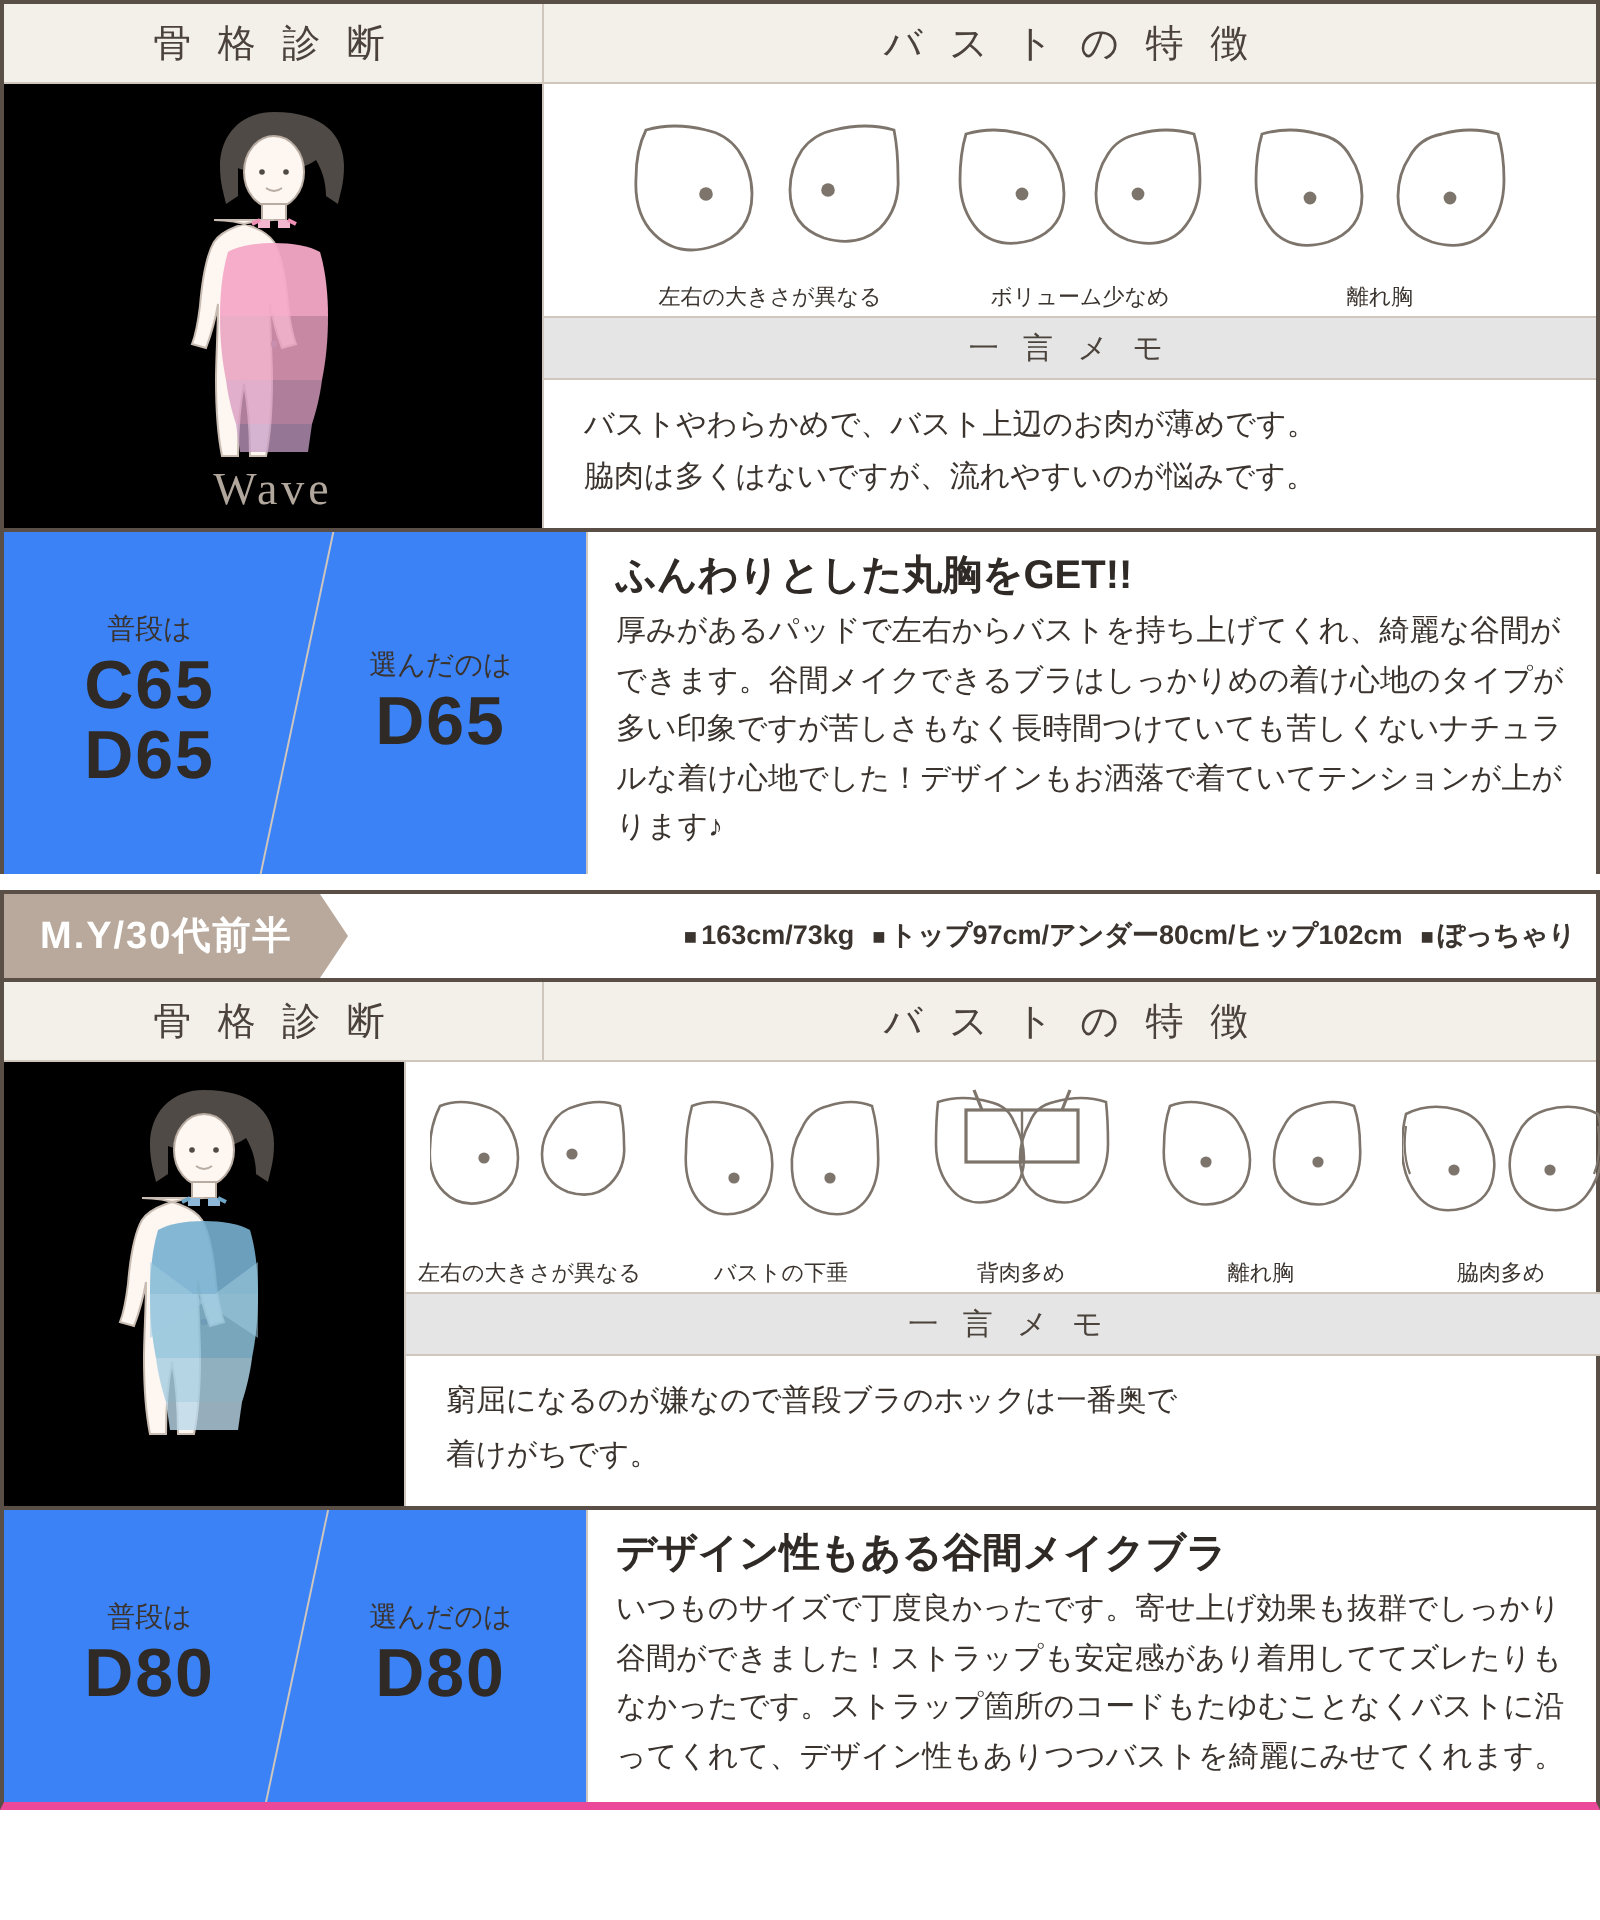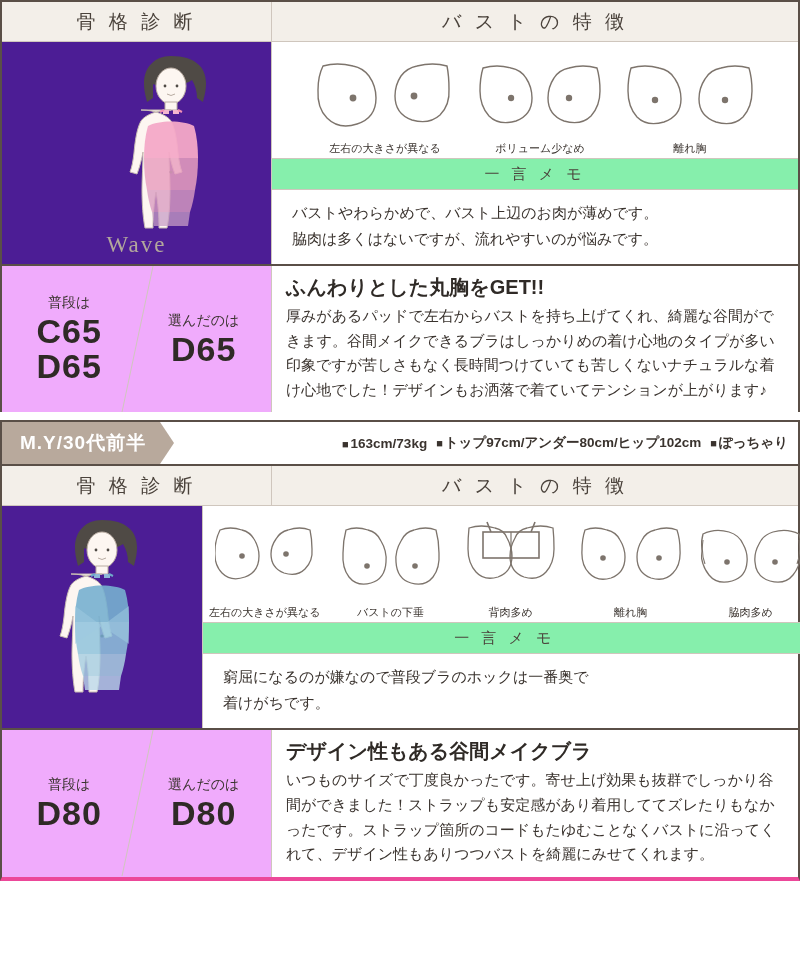--- a/index.html
+++ b/index.html
@@ -71,22 +71,22 @@
   }
   .col-head-left { width: 270px; border-right: 1px solid #cfc6bd; }
   .col-head-right { flex: 1; }
 
   
   .rev-body { display: flex; }
   .fig-cell {
     width: 270px;
     border-right: 1px solid #cfc6bd;
     position: relative;
-    background: #4c1d95;
-    display: flex; align-items: flex-end; justify-content: flex-end;
+    background: #000000;
+    display: flex; align-items: flex-end; justify-content: center;
   }
   .fig-cell svg { display: block; }
   .fig-label {
     position: absolute;
     bottom: 6px; left: 0; right: 0;
     text-align: center;
     font-family: "Liberation Serif", serif;
     font-size: 23px;
     color: #b2a79c;
     letter-spacing: 2px;
@@ -99,21 +99,21 @@
     flex: 1;
   }
   .shape { text-align: center; }
   .shape-cap {
     font-size: 11px;
     color: #3a332e;
     margin-top: 1px;
     white-space: nowrap;
   }
   .memo-head {
-    background: #86efac;
+    background: #e5e5e5;
     border-top: 1px solid #cfc6bd;
     border-bottom: 1px solid #cfc6bd;
     text-align: center;
     font-size: 15px;
     letter-spacing: 4px;
     color: #4a423b;
     padding: 6px 0 5px;
   }
   .memo-body {
     font-size: 15px;
@@ -122,24 +122,24 @@
     color: #3a332e;
   }
 
   
   .size-row {
     display: flex;
     border-top: 2px solid #5a4f47;
     background: #f3efe9;
   }
   .size-left {
-    width: 270px;
+    width: 292px;
     display: flex;
     position: relative;
-    background: #f0abfc;
+    background: #3b82f6;
     border-right: 1px solid #cfc6bd;
   }
   .size-box { flex: 1; text-align: center; display: flex; flex-direction: column; justify-content: center; padding: 6px 0; }
   .size-box .lbl { font-size: 14px; color: #3a332e; margin-bottom: 2px; }
   .size-box .val {
     font-size: 34px; font-weight: bold; color: #2f2a26; line-height: 1.04;
     letter-spacing: 1px;
   }
   .size-divider {
     position: absolute; top: 0; bottom: 0; left: 50%;

